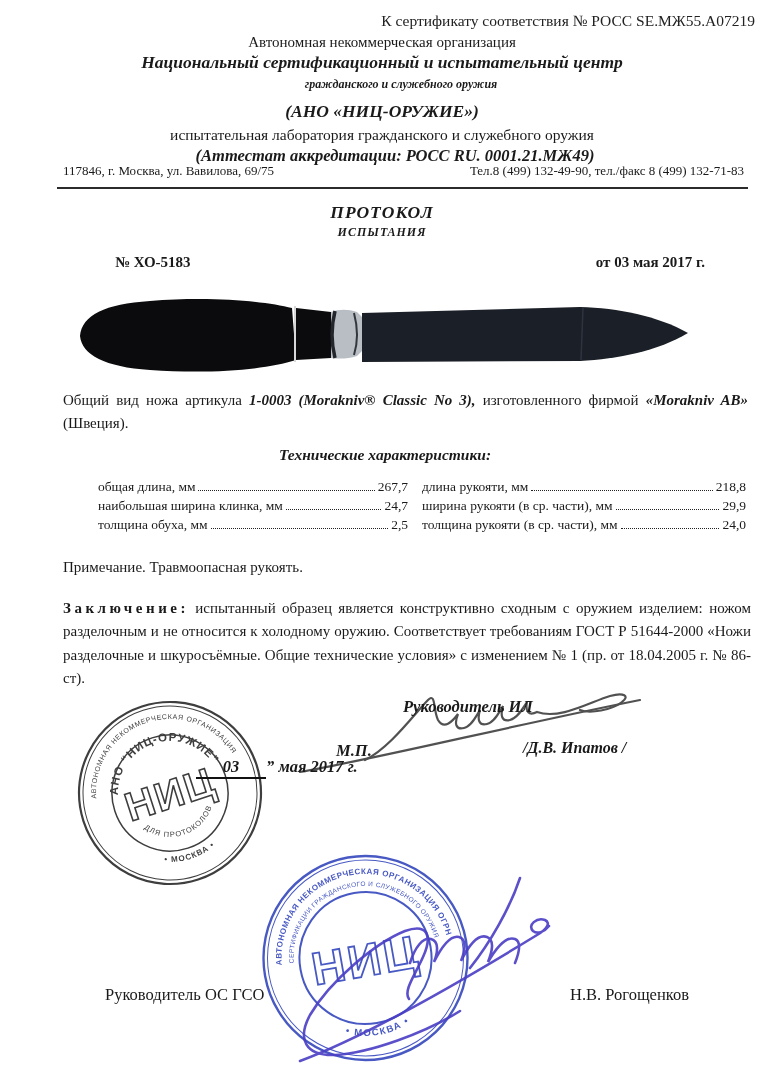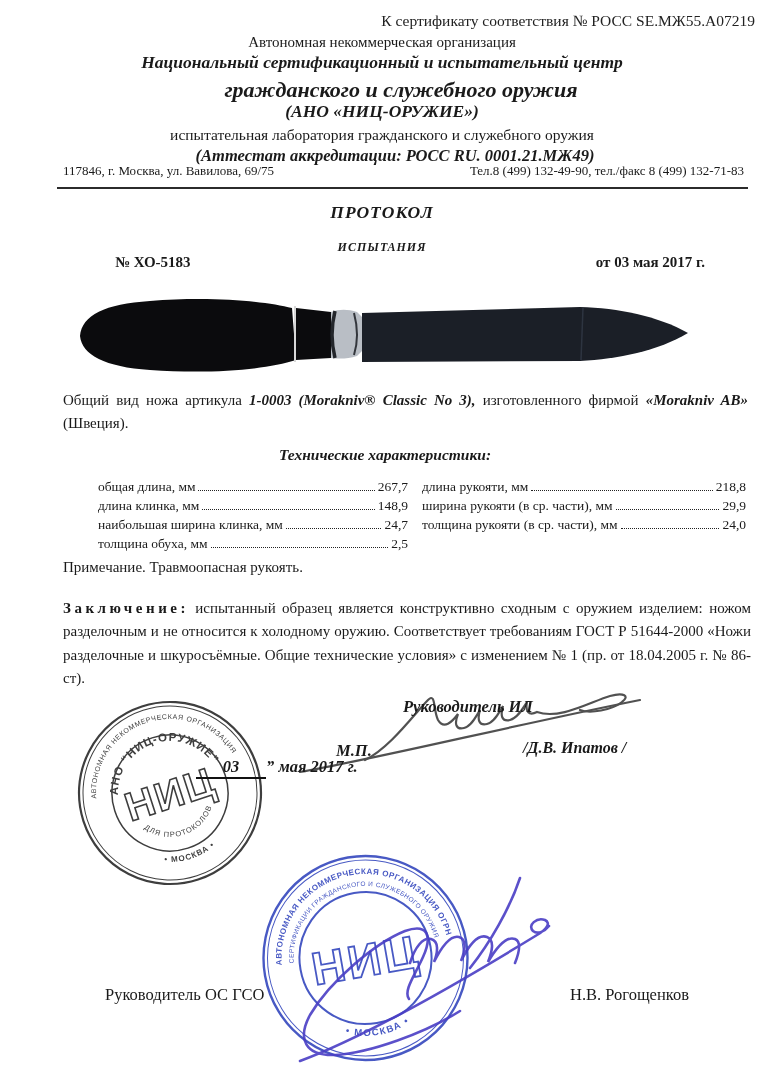--- a/index.html
+++ b/index.html
@@ -7,28 +7,28 @@
     position:relative;width:764px;height:1080px;background:#fff;overflow:hidden;
     font-family:"Liberation Serif", serif;color:#1a1a1a;
   }
   .abs{position:absolute;}
   .center{left:0;right:0;text-align:center;}
   .b{font-weight:bold;font-style:italic;}
   .i{}
   .cert-ref{top:12px;right:9px;font-size:15.5px;color:#222;}
   .org1{top:34px;font-size:15px;}
   .orgname1{top:52px;font-size:17.5px;}
-  .orgname2{top:77px;font-size:22px;padding-left:38px;}
+  .orgname2{top:77px;font-size:12px;padding-left:38px;}
   .orgabbr{top:101px;font-size:17.5px;}
   .lab{top:126px;font-size:15.5px;}
   .accred{top:146px;font-size:16.5px;margin-left:26px;}
   .addr-row{top:163px;left:63px;right:20px;display:flex;justify-content:space-between;font-size:13px;}
   .rule{top:187px;left:57px;width:691px;height:2px;background:#2b2b2b;}
   .proto-title{top:202px;font-size:17.5px;letter-spacing:1px;}
-  .proto-sub{top:240px;font-size:12px;letter-spacing:1px;}
+  .proto-sub{top:225px;font-size:12px;letter-spacing:1px;}
   .num-row{top:254px;left:115px;right:59px;display:flex;justify-content:space-between;font-size:15px;font-weight:bold;}
   .knife{top:292px;left:60px;}
   .descr{top:389px;left:63px;width:685px;font-size:15px;line-height:1.5;text-align:justify;}
   .spec-head{top:446px;font-size:15.5px;padding-left:6px;}
   .spec-table{top:479px;left:98px;width:648px;display:flex;gap:14px;font-size:13.5px;}
   .spec-col{display:flex;flex-direction:column;}
   .spec-col.left{width:310px;}
   .spec-col.right{flex:1;}
   .spec-row{display:flex;align-items:baseline;height:19px;}
   .leader{flex:1;border-bottom:1.6px dotted #222;margin:0 3px 3px 3px;min-width:12px;}
@@ -93,25 +93,20 @@
   <div class="abs center b spec-head">Технические характеристики:</div>
 
   <div class="abs spec-table">
     <div class="spec-col left">
       <div class="spec-row">
         <span>общая длина, мм</span>
           <span class="leader"></span>
           <span>267,7</span>
       </div>
       <div class="spec-row">
-        <span>длина клинка, мм</span>
-          <span class="leader"></span>
-          <span>148,9</span>
-      </div>
-      <div class="spec-row">
         <span>наибольшая ширина клинка, мм</span>
           <span class="leader"></span>
           <span>24,7</span>
       </div>
       <div class="spec-row">
         <span>толщина обуха, мм</span>
           <span class="leader"></span>
           <span>2,5</span>
       </div>
     </div>

